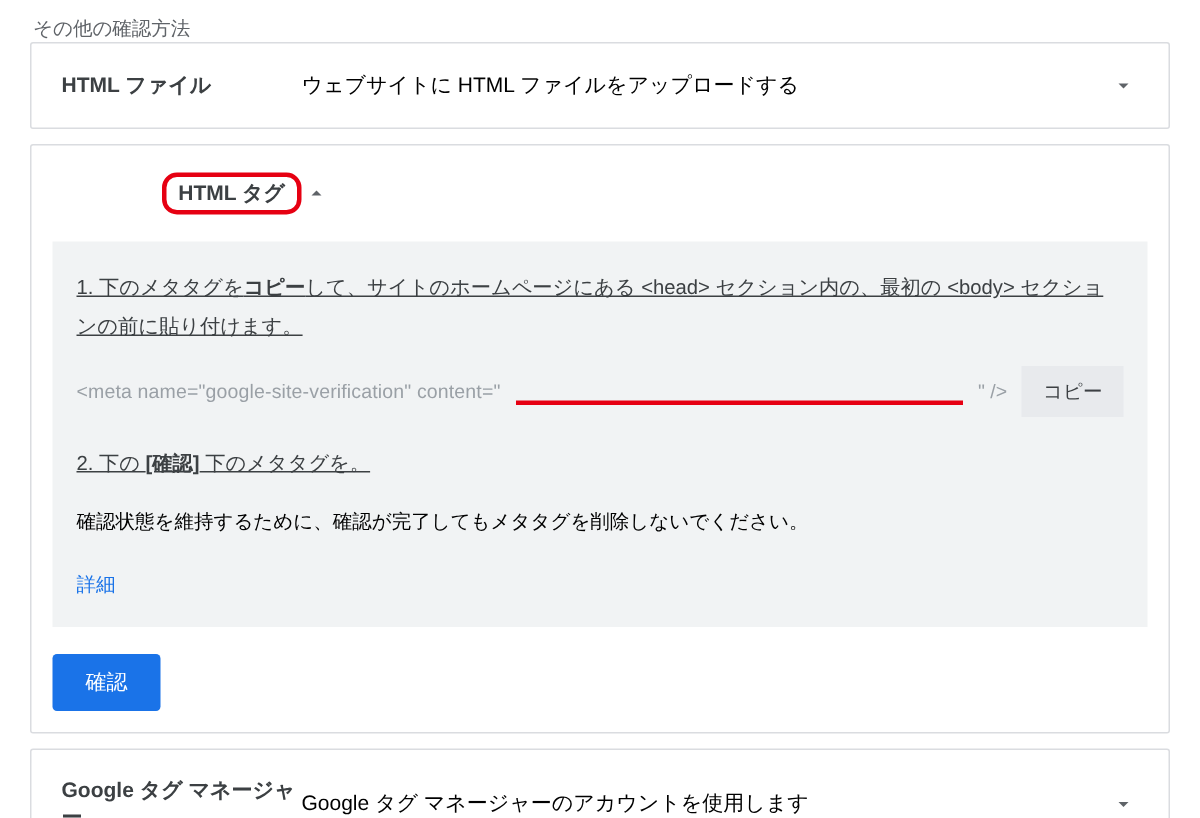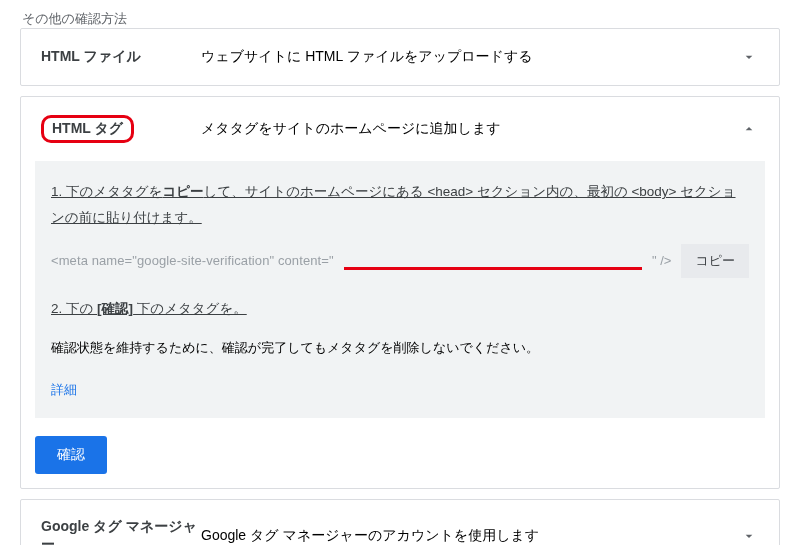--- a/index.html
+++ b/index.html
@@ -140,26 +140,25 @@
     <div class="chevron">
       <svg width="16" height="16" viewBox="0 0 24 24">
           <path fill="#5f6368" d="M7 10l5 5 5-5z"></path>
         </svg>
     </div>
   </div>
 </div>
 
 <div class="panel">
   <div class="panel-header">
-    <div style="width:160px;flex-shrink:0;">
+    <div style="width:160px;flex-shrink:0;text-align:right;">
       <span class="highlight-box">
         <span class="panel-title" style="width:auto;">HTML タグ</span>
       </span>
     </div>
-    <div class="panel-desc">メタタグをサイトのホームページに追加します</div>
     <div class="chevron">
       <svg width="16" height="16" viewBox="0 0 24 24">
           <path fill="#5f6368" d="M7 14l5-5 5 5z"></path>
         </svg>
     </div>
   </div>
 
   <div class="panel-body">
     <div class="step">
       <span>1. 下のメタタグを</span><span class="bold">コピー</span><span>して、サイトのホームページにある &lt;head&gt; セクション内の、最初の &lt;body&gt; セクションの前に貼り付けます。</span>

